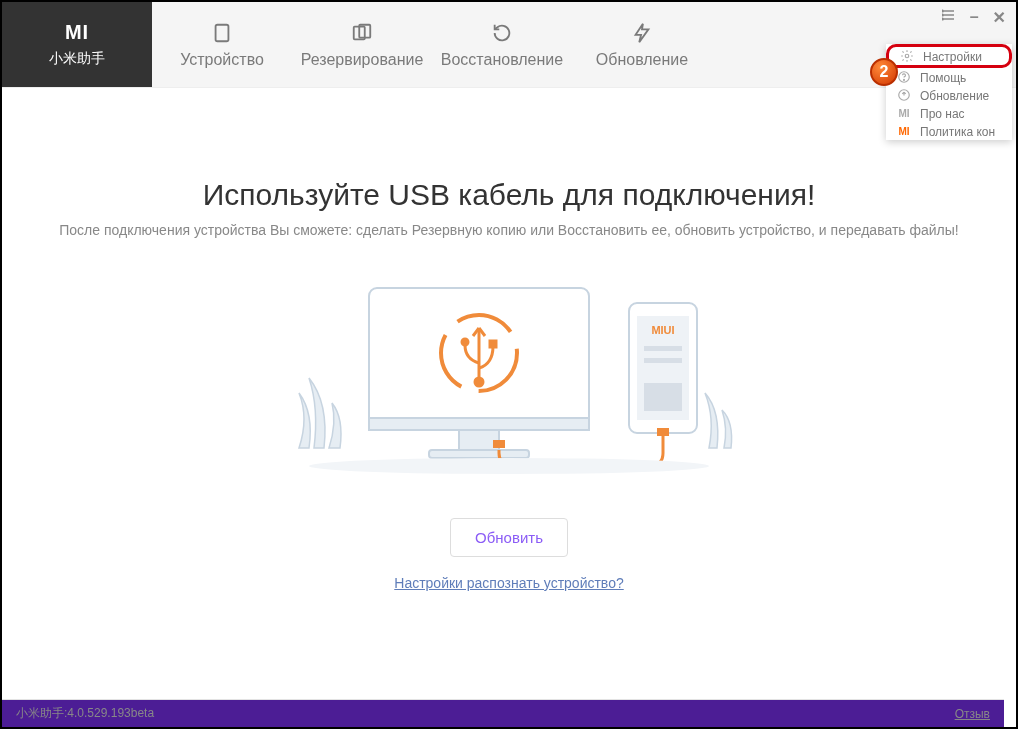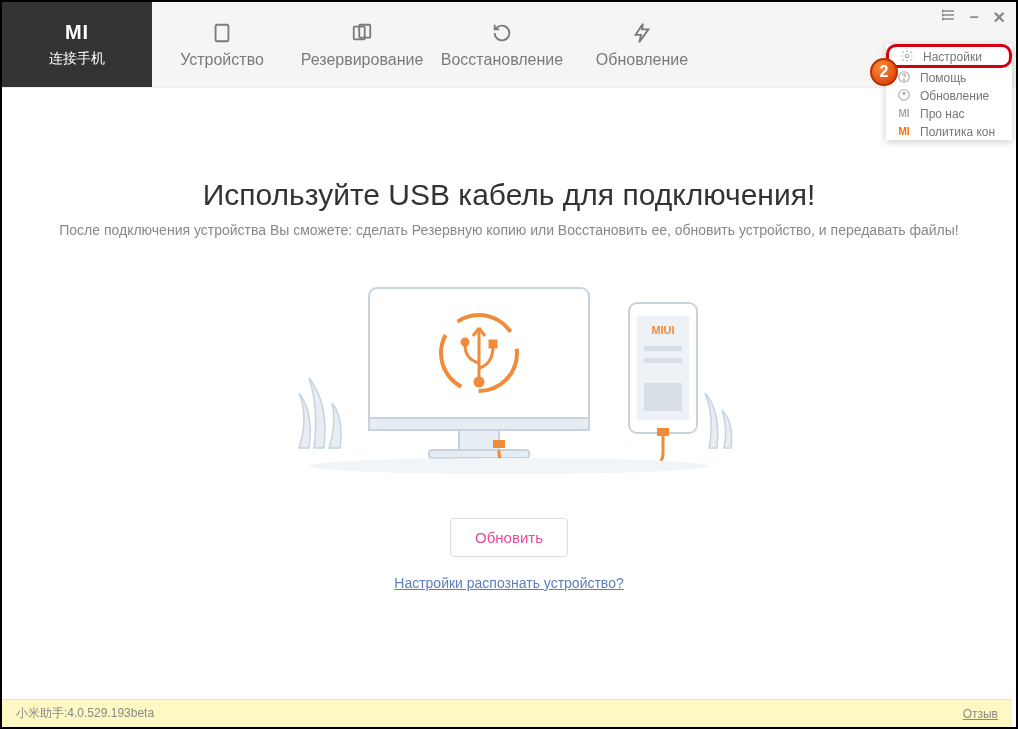--- a/index.html
+++ b/index.html
@@ -140,60 +140,60 @@
     width: 460px;
     height: 220px;
     position: relative;
   }
   .refresh-btn {
     display: inline-block;
     padding: 10px 24px;
     border: 1px solid #ddd;
     border-radius: 4px;
     background: #fff;
-    color: #ec4899;
+    color: #8b5cf6;
     font-size: 15px;
     cursor: pointer;
     margin-top: 10px;
   }
   .help-link {
     display: inline-block;
     margin-top: 18px;
     color: #5f7db9;
     text-decoration: underline;
     font-size: 14px;
     cursor: pointer;
   }
   .statusbar {
     position: absolute;
     bottom: 0;
     left: 0;
-    right: 4px;
+    right: 12px;
     height: 28px;
-    background: #fef9c3;
+    background: #4c1d95;
     border-top: 1px solid #e3e3e3;
     display: flex;
     align-items: center;
     justify-content: space-between;
     padding: 0 14px;
     font-size: 12px;
     color: #888;
   }
   .statusbar .feedback {
     text-decoration: underline;
     cursor: pointer;
   }
 </style>
 </head>
 <body>
 
 <div class="topbar">
   <div class="brand">
     <div class="logo">MI</div>
-    <div>连接手机</div>
+    <div>小米助手</div>
   </div>
   <div class="nav">
     <div class="nav-item">
       <span class="nicon">
         <svg viewBox="0 0 24 24" width="22" height="22">
             <rect x="5" y="3" width="14" height="18" rx="2"></rect>
           </svg>
       </span>
       <span>Устройство</span>
     </div>

